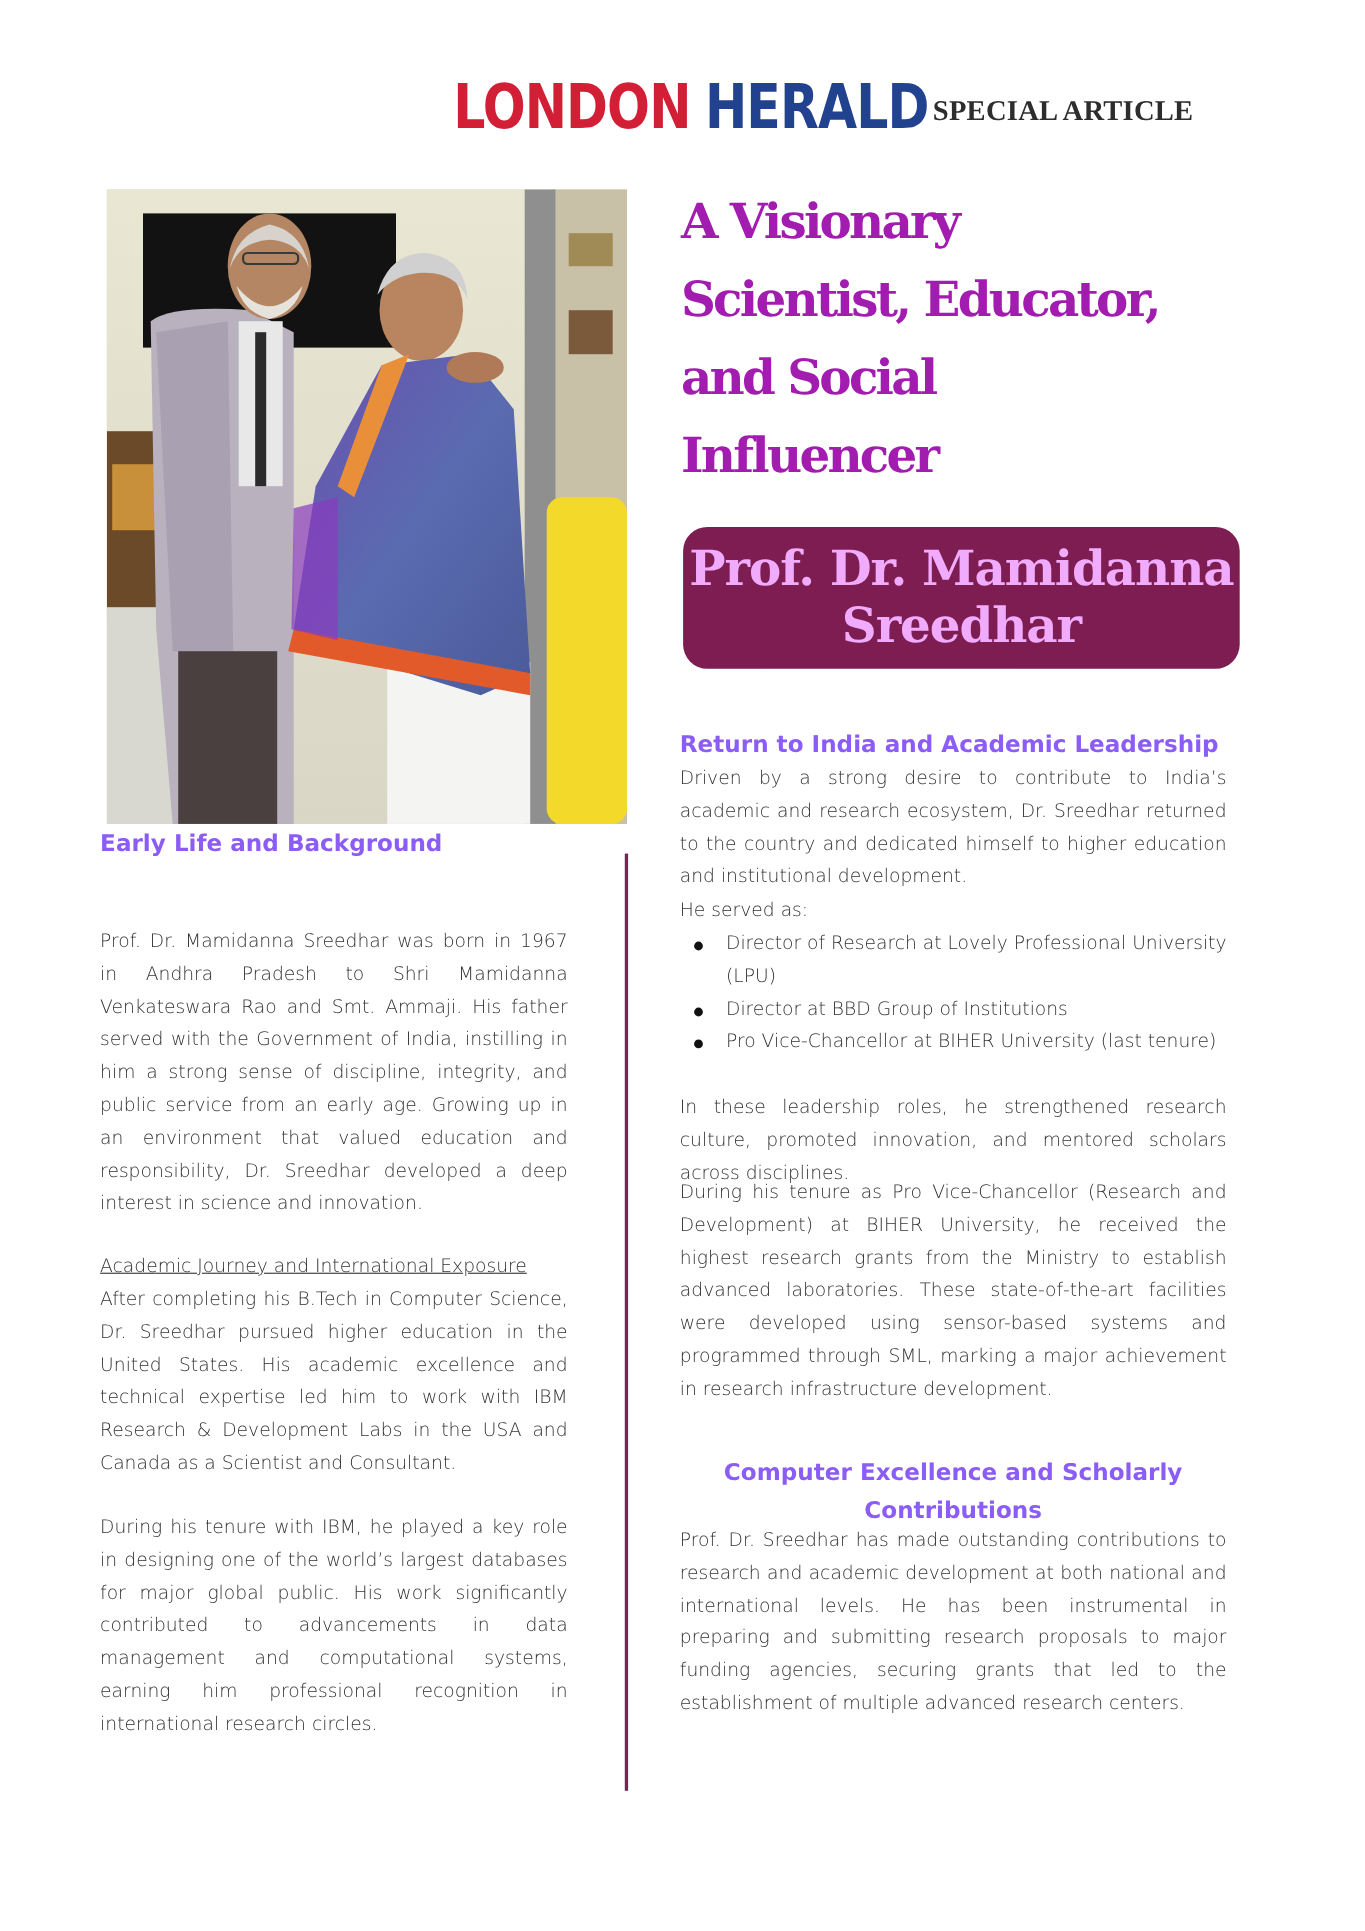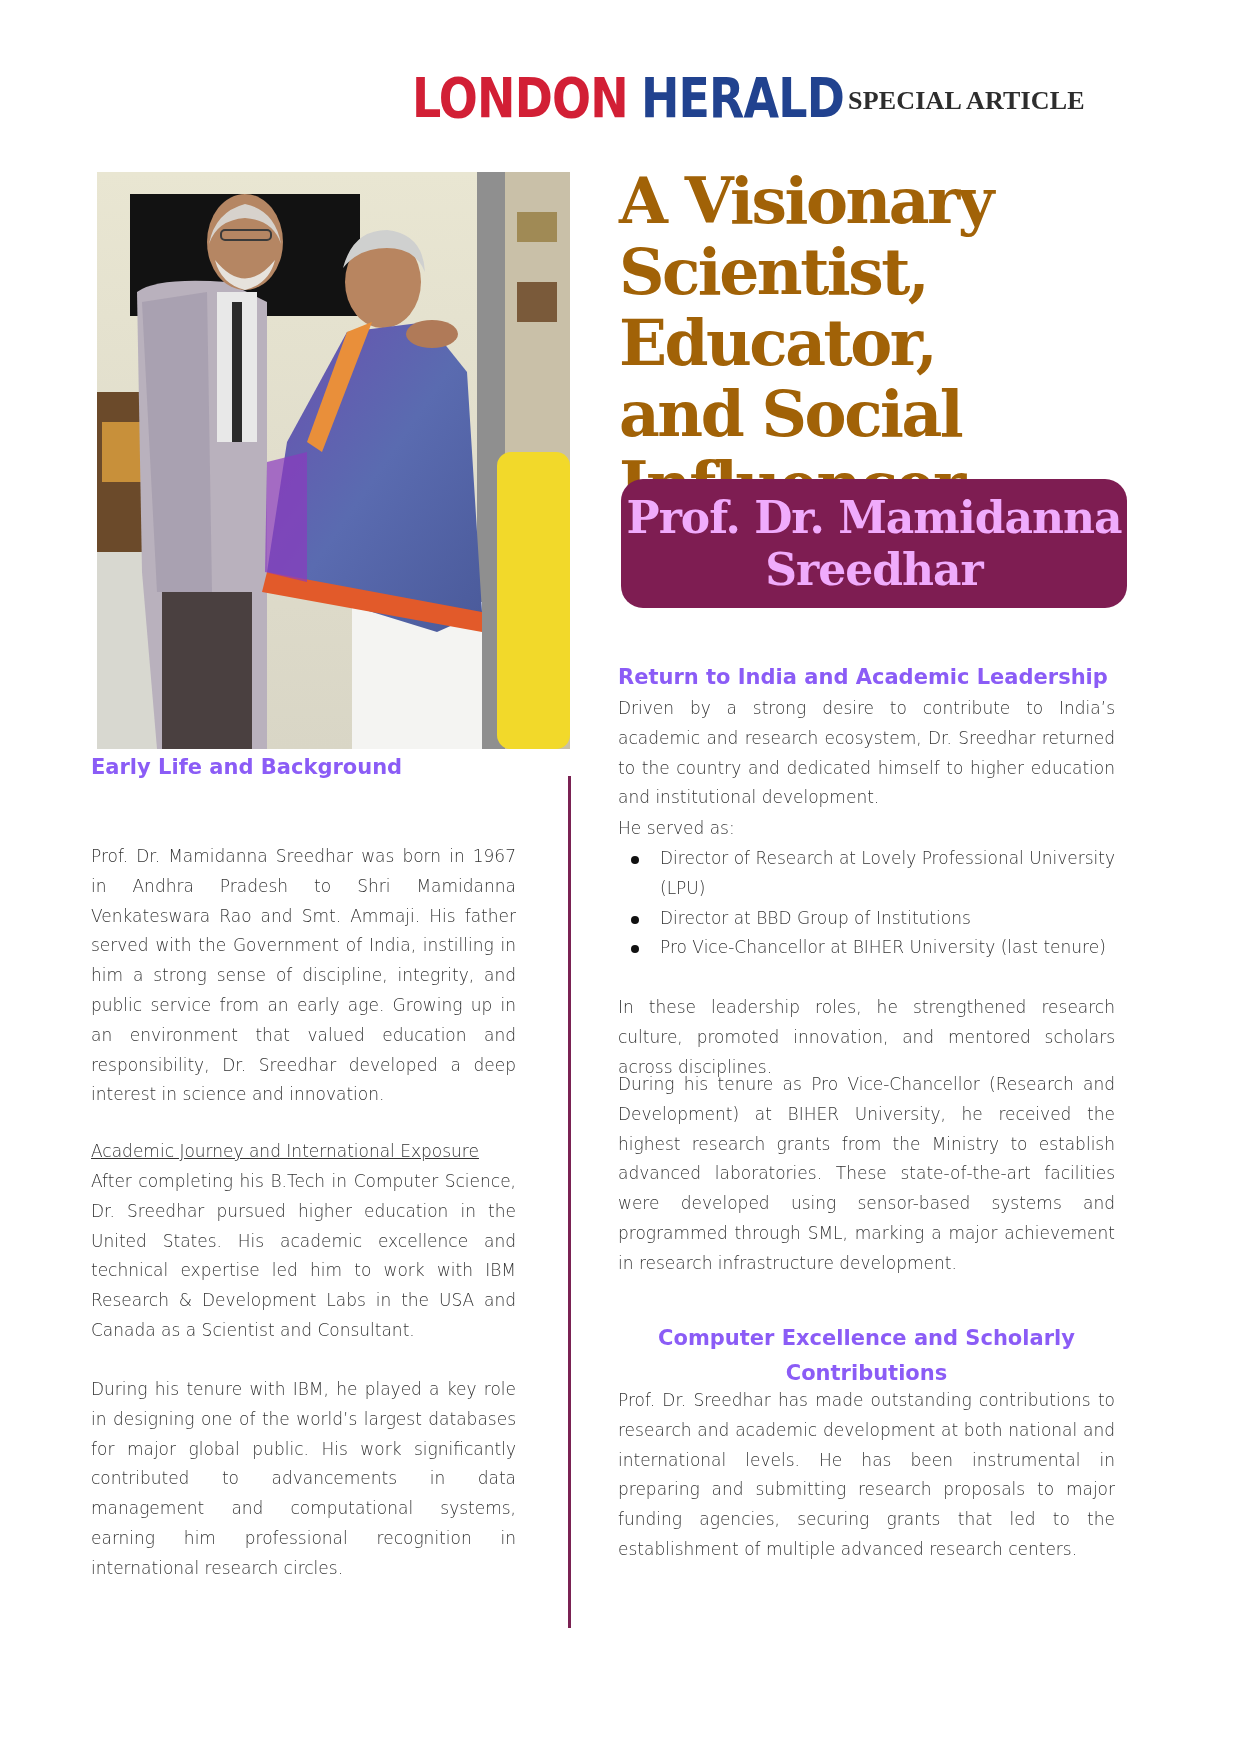--- a/index.html
+++ b/index.html
@@ -8,21 +8,21 @@
 
   .masthead { position: absolute; left: 392px; top: 66px; height: 64px; display: flex; align-items: center; margin-left: 20px; }
   .brand { font-family: "DejaVu Sans", sans-serif; font-weight: bold; font-size: 56px; letter-spacing: -1px; line-height: 1; transform: scaleX(0.82); transform-origin: left center; display: inline-flex; gap: 16px; white-space: nowrap; }
   .brand-london { color: #d21f35; }
   .brand-herald { color: #21428f; }
   .special { position: absolute; left: 436px; top: 20px; font-family: "Liberation Serif", serif; font-weight: bold; font-size: 26px; color: #2d2d2d; white-space: nowrap; letter-spacing: 0.2px; }
 
   .photo { position: absolute; left: 97px; top: 172px; width: 473px; height: 577px; overflow: hidden; background: #e8e5d4; }
   .photo svg { display: block; width: 100%; height: 100%; }
 
-  .headline { position: absolute; left: 619px; top: 166px; width: 540px; font-family: "DejaVu Serif", serif; font-weight: bold; font-size: 63px; line-height: 71px; color: #a16207; letter-spacing: -2.5px; }
+  .headline { position: absolute; left: 619px; top: 166px; width: 540px; font-family: "DejaVu Serif", serif; font-weight: bold; font-size: 44px; line-height: 71px; color: #a21caf; letter-spacing: -2.5px; }
 
   .name-box { position: absolute; left: 621px; top: 479px; width: 506px; height: 129px; background: #7e1d52; border-radius: 22px; display: flex; align-items: center; justify-content: center; text-align: center; }
   .name-box span { font-family: "DejaVu Serif", serif; font-weight: bold; color: #f0abfc; font-size: 44px; line-height: 52px; letter-spacing: -1px; }
 
   .divider { position: absolute; left: 568px; top: 776px; width: 3px; height: 852px; background: #7a2253; }
 
   .left-col { position: absolute; left: 91px; top: 0; width: 425px; }
   .right-col { position: absolute; left: 618px; top: 0; width: 497px; }
 
   .sec-h { font-family: "DejaVu Sans", sans-serif; font-weight: bold; font-size: 21px; color: #8b5cf6; line-height: 30px; }

